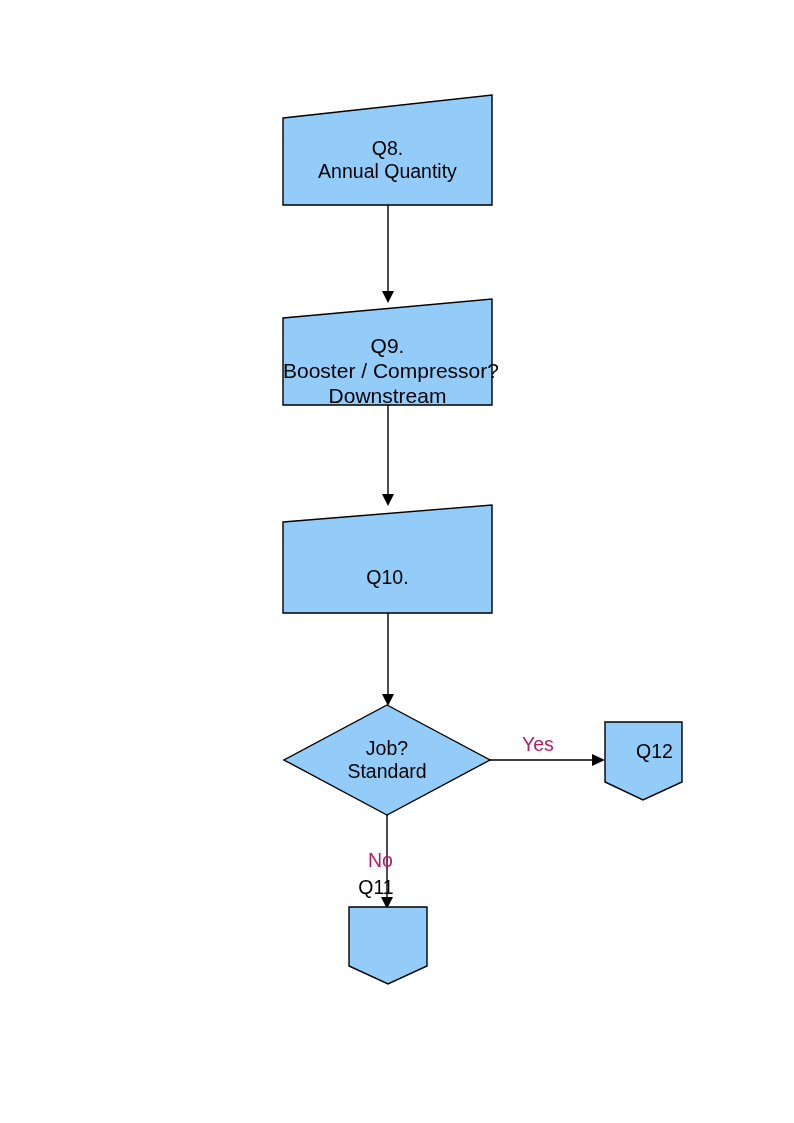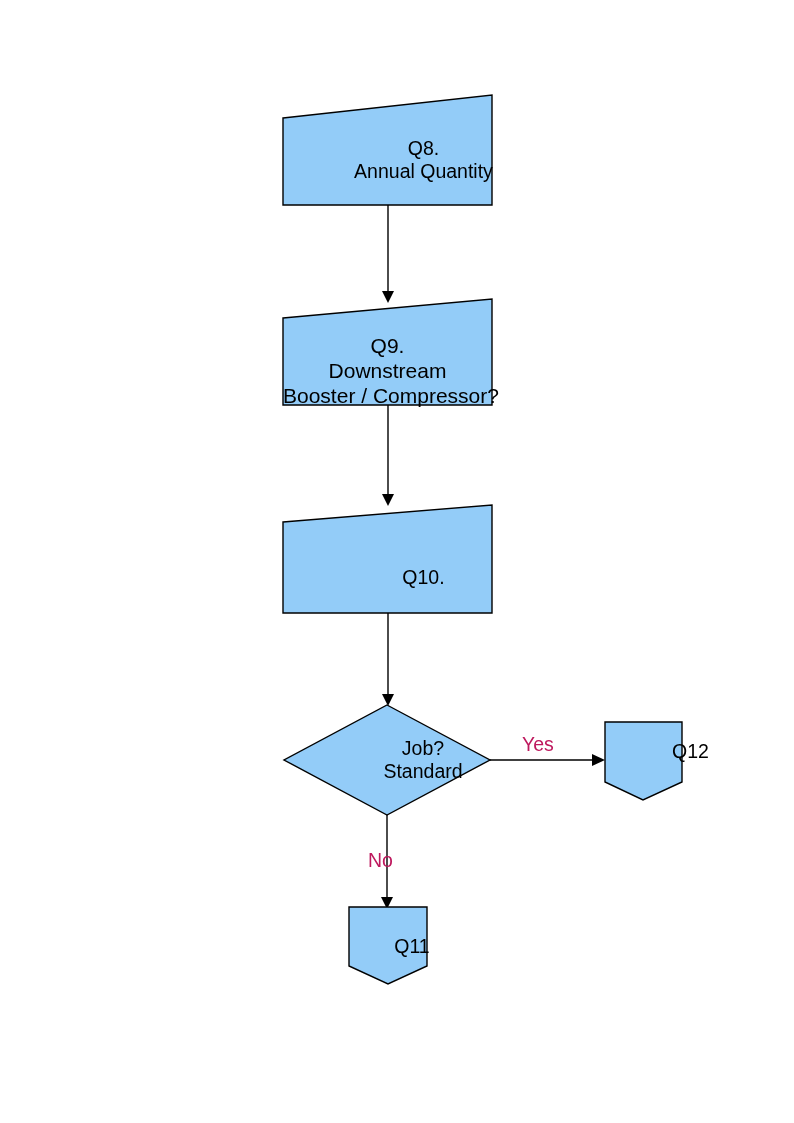--- a/index.html
+++ b/index.html
@@ -46,21 +46,21 @@
   .node-text {
     position: absolute;
     text-align: center;
     color: #000000;
     font-family: "Liberation Sans", sans-serif;
     line-height: 1.18;
     white-space: nowrap;
     pointer-events: none;
     user-select: none;
   }
-  .t-large { font-size: 19.5px; padding-left: 36px; }
+  .t-large { font-size: 19.5px; }
   .t-small { font-size: 21px; }
   .edge-label {
     position: absolute;
     color: #be185d;
     font-family: "Liberation Sans", sans-serif;
     font-size: 19.5px;
     white-space: nowrap;
     user-select: none;
   }
 </style>
@@ -99,38 +99,38 @@
     <polygon class="node-shape" points="349,907 427,907 427,966 388,984 349,966" fill="#93ccf8" stroke="#000000"></polygon>
   </svg>
 
   <div class="node-text t-large" style="left:283px; top:137px; width:209px;">
     <div>Q8.</div>
     <div>Annual Quantity</div>
   </div>
 
   <div class="node-text t-small" style="left:283px; top:334px; width:209px;">
     <div>Q9.</div>
+    <div>Booster / Compressor?</div>
     <div>Downstream</div>
-    <div>Booster / Compressor?</div>
   </div>
 
   <div class="node-text t-large" style="left:283px; top:542px; width:209px;margin-top:24px;">
     <div>Q10.</div>
   </div>
 
   <div class="node-text t-large" style="left:284px; top:737px; width:206px;">
     <div>Job?</div>
     <div>Standard</div>
   </div>
 
   <div class="node-text t-large" style="left:605px; top:740px; width:99px;">
     <div>Q12</div>
   </div>
 
-  <div class="node-text t-large" style="left:349px; top:935px; width:54px;">
+  <div class="node-text t-large" style="left:349px; top:876px; width:54px;">
     <div>Q11</div>
   </div>
 
   <div class="edge-label" style="left:522px; top:733px;">Yes</div>
 
   <div class="edge-label" style="left:368px; top:849px;">No</div>
 
 </div>
 
 </body></html>

